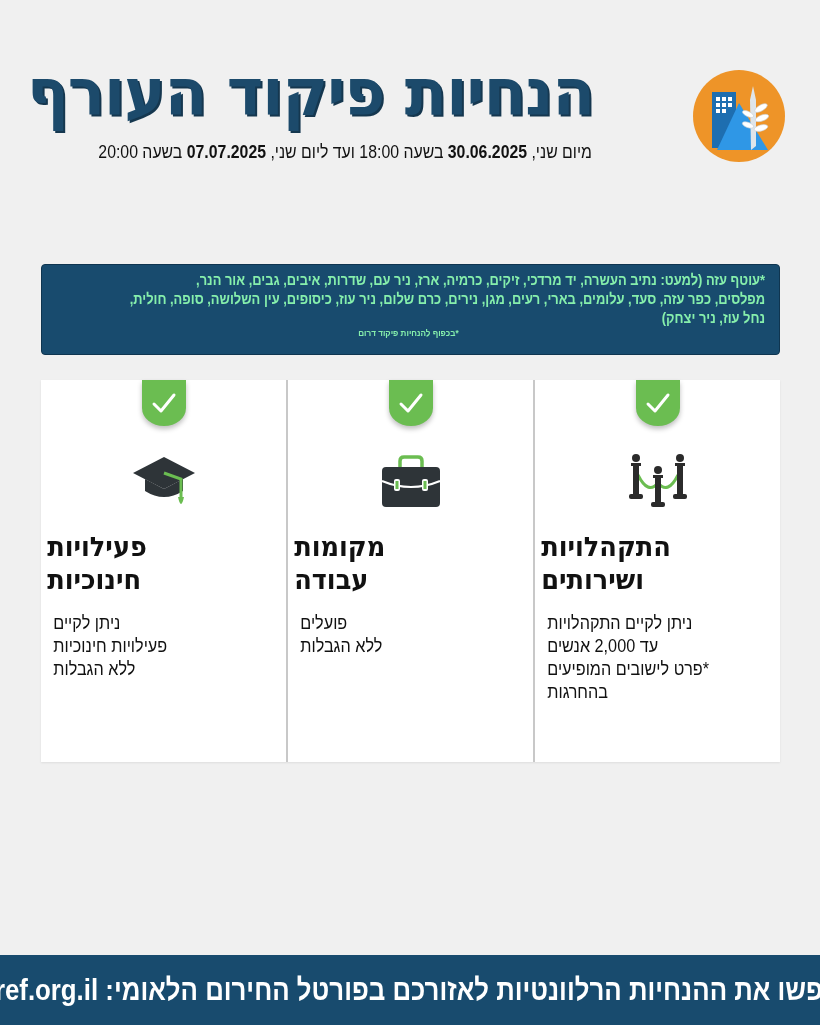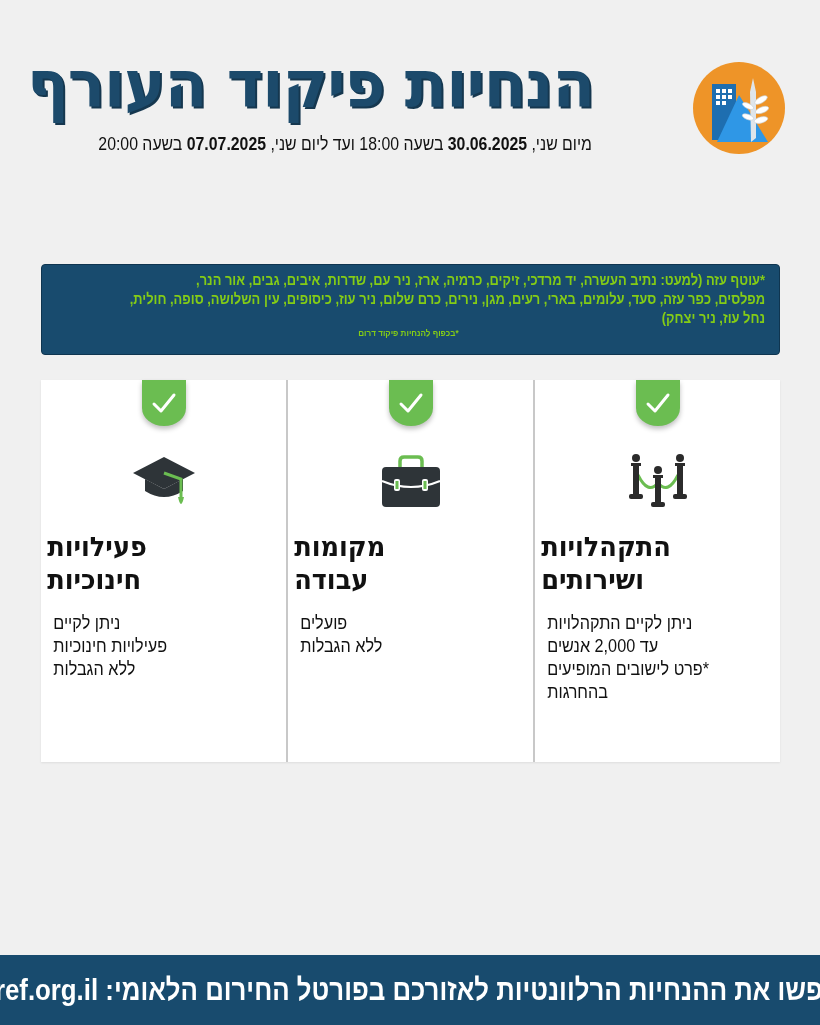--- a/index.html
+++ b/index.html
@@ -3,21 +3,21 @@
   <meta charset="utf-8">
   <style>
     html, body { margin: 0; padding: 0; }
     body {
       width: 820px; height: 1025px; overflow: hidden;
       background: #f0f0f0;
       font-family: "Liberation Sans", "DejaVu Sans", sans-serif;
       position: relative;
     }
     .header {
-      position: absolute; left: 0; top: 4px; width: 732px; height: 170px;
+      position: absolute; left: 0; top: 12px; width: 732px; height: 170px;
     }
     .logo {
       position: absolute; left: 693px; top: 58px; width: 92px; height: 92px;
       border-radius: 50%; background: #ee9428; overflow: hidden;
     }
     .title {
       position: absolute; right: 138px; top: 42px;
       font-size: 62px; font-weight: 900; color: #1c4a6b;
       direction: rtl; letter-spacing: -1px; line-height: 78px;
       text-shadow: 2px 2px 0 #15374f;
@@ -28,21 +28,21 @@
       position: absolute; right: 140px; top: 128px;
       direction: rtl; font-size: 18px; color: #111; line-height: 24px;
       font-family: "Liberation Sans", sans-serif;
       transform: scaleX(0.88); transform-origin: right center;
       white-space: nowrap;
     }
     .subtitle b { font-weight: 700; }
     .banner {
       position: absolute; left: 41px; top: 264px; width: 739px; height: 91px;
       background: #184b6e; border-radius: 4px; border: 1px solid #0f3550;
-      color: #84cc16; direction: rtl; box-sizing: border-box;
+      color: #86efac; direction: rtl; box-sizing: border-box;
       padding: 5px 14px 0 10px;
     }
     .banner-text {
       font-size: 15px; font-weight: 700; line-height: 19px;
       font-family: "Liberation Sans Narrow", "Liberation Sans", sans-serif;
       transform: scaleX(0.86); transform-origin: right top; width: 116%;
       text-align: right;
     }
     .banner-note {
       font-size: 9px; font-weight: 700; text-align: center; margin-top: 1px;

